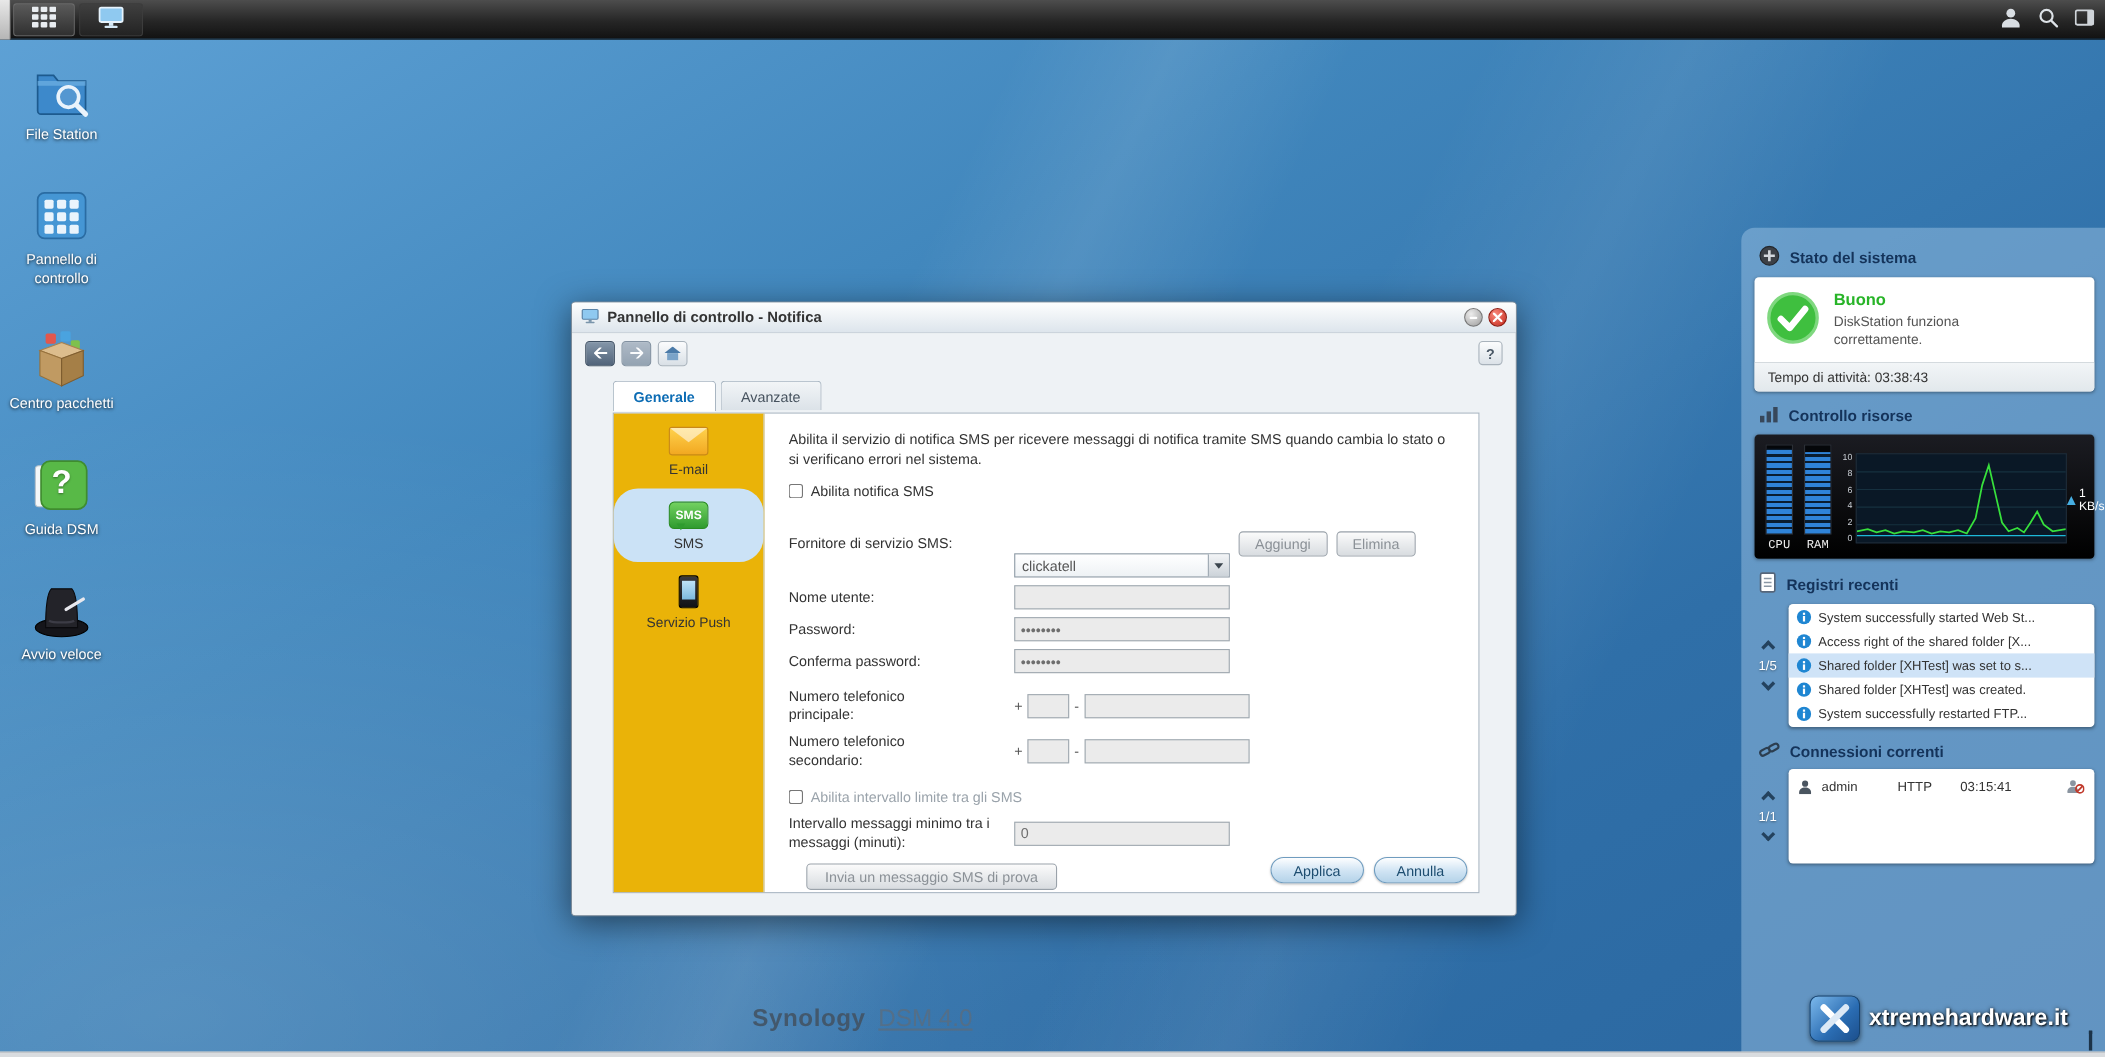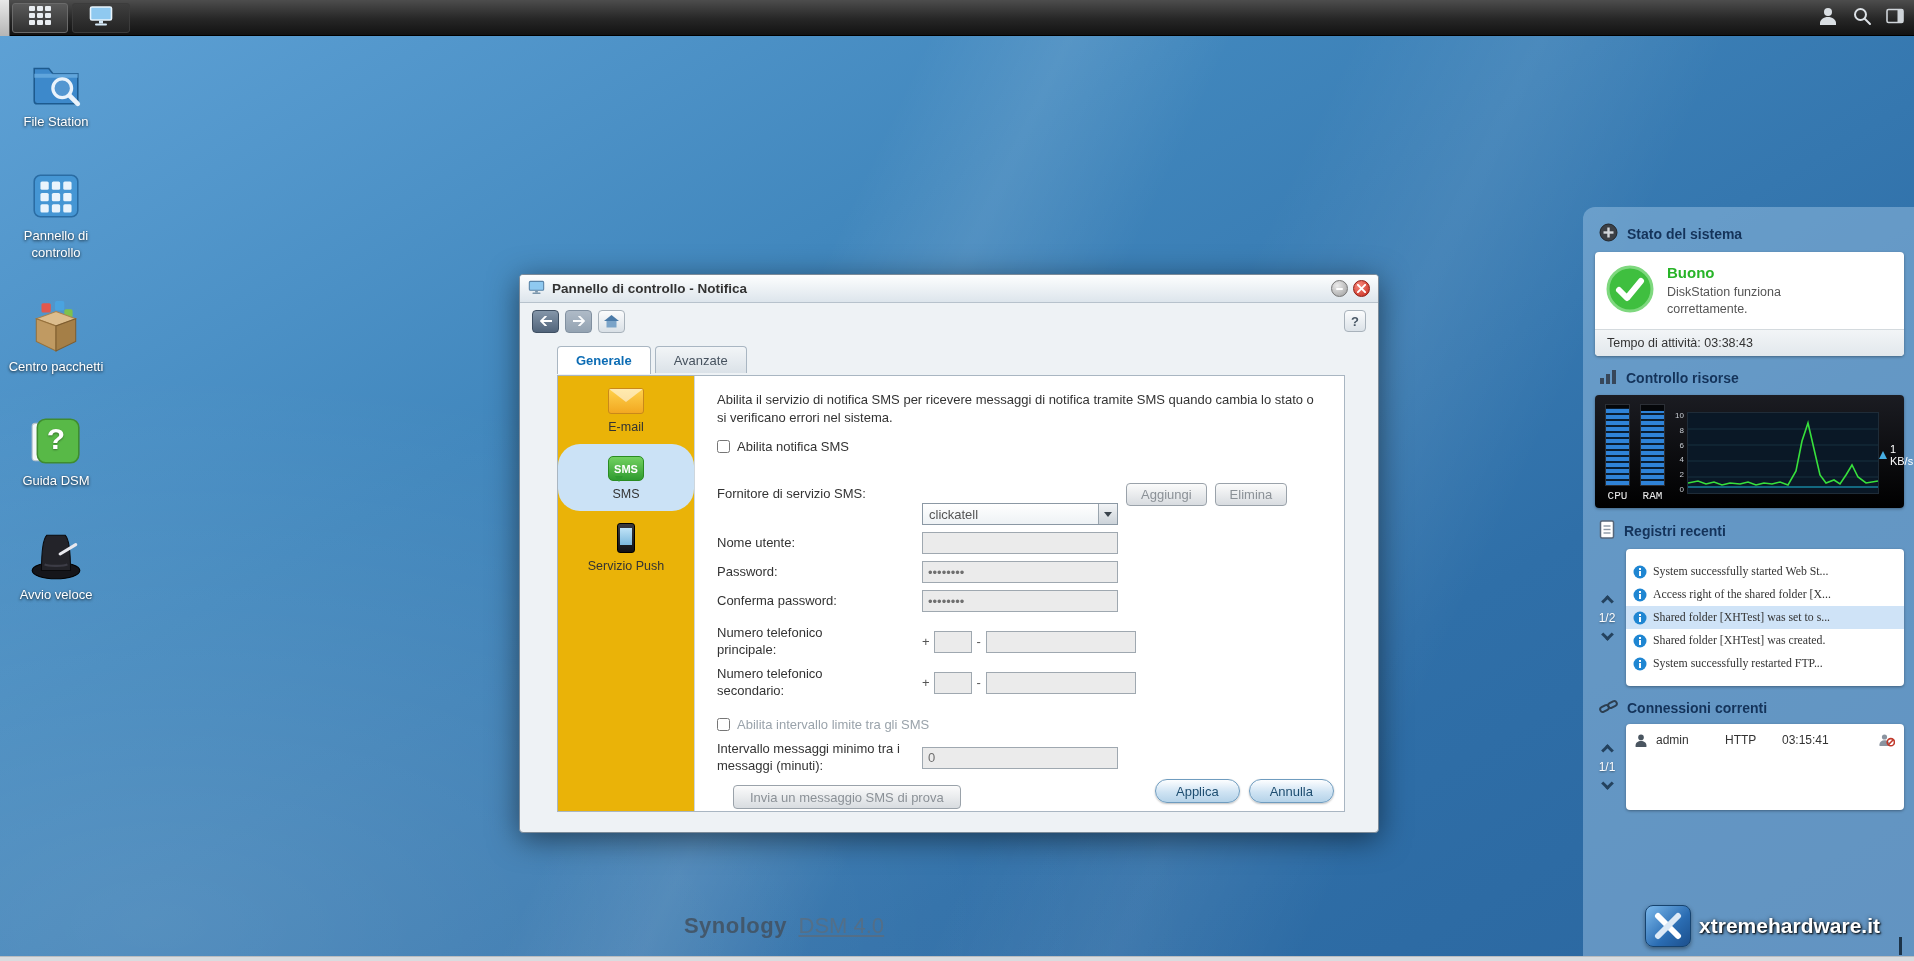--- a/index.html
+++ b/index.html
@@ -123,21 +123,21 @@
   .tri-up { width:0; height:0; border-left:4px solid transparent; border-right:4px solid transparent; border-bottom:8px solid #46aee2; display:inline-block; margin-right:3px; }
   .tri-dn { width:0; height:0; border-left:4px solid transparent; border-right:4px solid transparent; border-top:8px solid #4fc343; display:inline-block; margin-right:3px; }
   .reading { display:flex; align-items:center; }
 
   .pag-wrap { display:flex; gap:7px; margin-bottom:4px; }
   .pager { width:24px; display:flex; flex-direction:column; align-items:center; justify-content:center; gap:5px; }
   .chev { width:9px; height:9px; border-left:3px solid #24425e; border-top:3px solid #24425e; cursor:pointer; }
   .chev.up { transform:rotate(45deg); }
   .chev.dn { transform:rotate(225deg); }
   .page-lb { color:#fff; font-size:12px; text-shadow:0 1px 2px rgba(0,0,0,.4); }
-  .list-card { flex:1; background:#fff; border-radius:4px; padding:11px 0; box-shadow:0 1px 3px rgba(0,0,0,.35);font-family:Liberation Serif, serif; }
+  .list-card { flex:1; background:#fff; border-radius:4px; padding:1px 0; box-shadow:0 1px 3px rgba(0,0,0,.35); }
   .log-row { display:flex; align-items:center; gap:6px; padding:4px 7px; font-size:11.8px; color:#333; white-space:nowrap; overflow:hidden; cursor:pointer; }
   .log-row.selected { background:#cfe3f7; }
   .conn-card { flex:1; background:#fff; border-radius:4px; padding:4px 0 58px; box-shadow:0 1px 3px rgba(0,0,0,.35); }
   .conn-row { display:flex; align-items:center; gap:9px; padding:5px 9px; font-size:12px; color:#333; }
   .conn-row .user { width:60px; }
   .conn-row .proto { width:48px; }
   .kick { margin-left:auto; cursor:pointer; display:flex; }
   .widget-scroll { position:absolute; bottom:6px; right:12px; cursor:pointer; }
   .widget-scroll .chev { border-color:#1c3348; }
 
@@ -518,21 +518,21 @@
               <line x1="4.5" y1="9.5" x2="11.5" y2="9.5"></line>
               <line x1="4.5" y1="13" x2="11.5" y2="13"></line>
             </g>
         </svg>
       </span>
       <span class="w-title">Registri recenti</span>
     </div>
     <div class="pag-wrap">
       <div class="pager">
         <span class="chev up"></span>
-        <span class="page-lb">1/2</span>
+        <span class="page-lb">1/5</span>
         <span class="chev dn"></span>
       </div>
       <div class="list-card">
         <div class="log-row">
           <svg width="14" height="14" viewBox="0 0 14 14">
               <circle cx="7" cy="7" r="6.5" fill="#1f86d2"></circle>
               <rect x="6" y="6" width="2" height="5" fill="#fff"></rect>
               <rect x="6" y="3" width="2" height="2" fill="#fff"></rect>
             </svg>
           <span>System successfully started Web St...</span>

